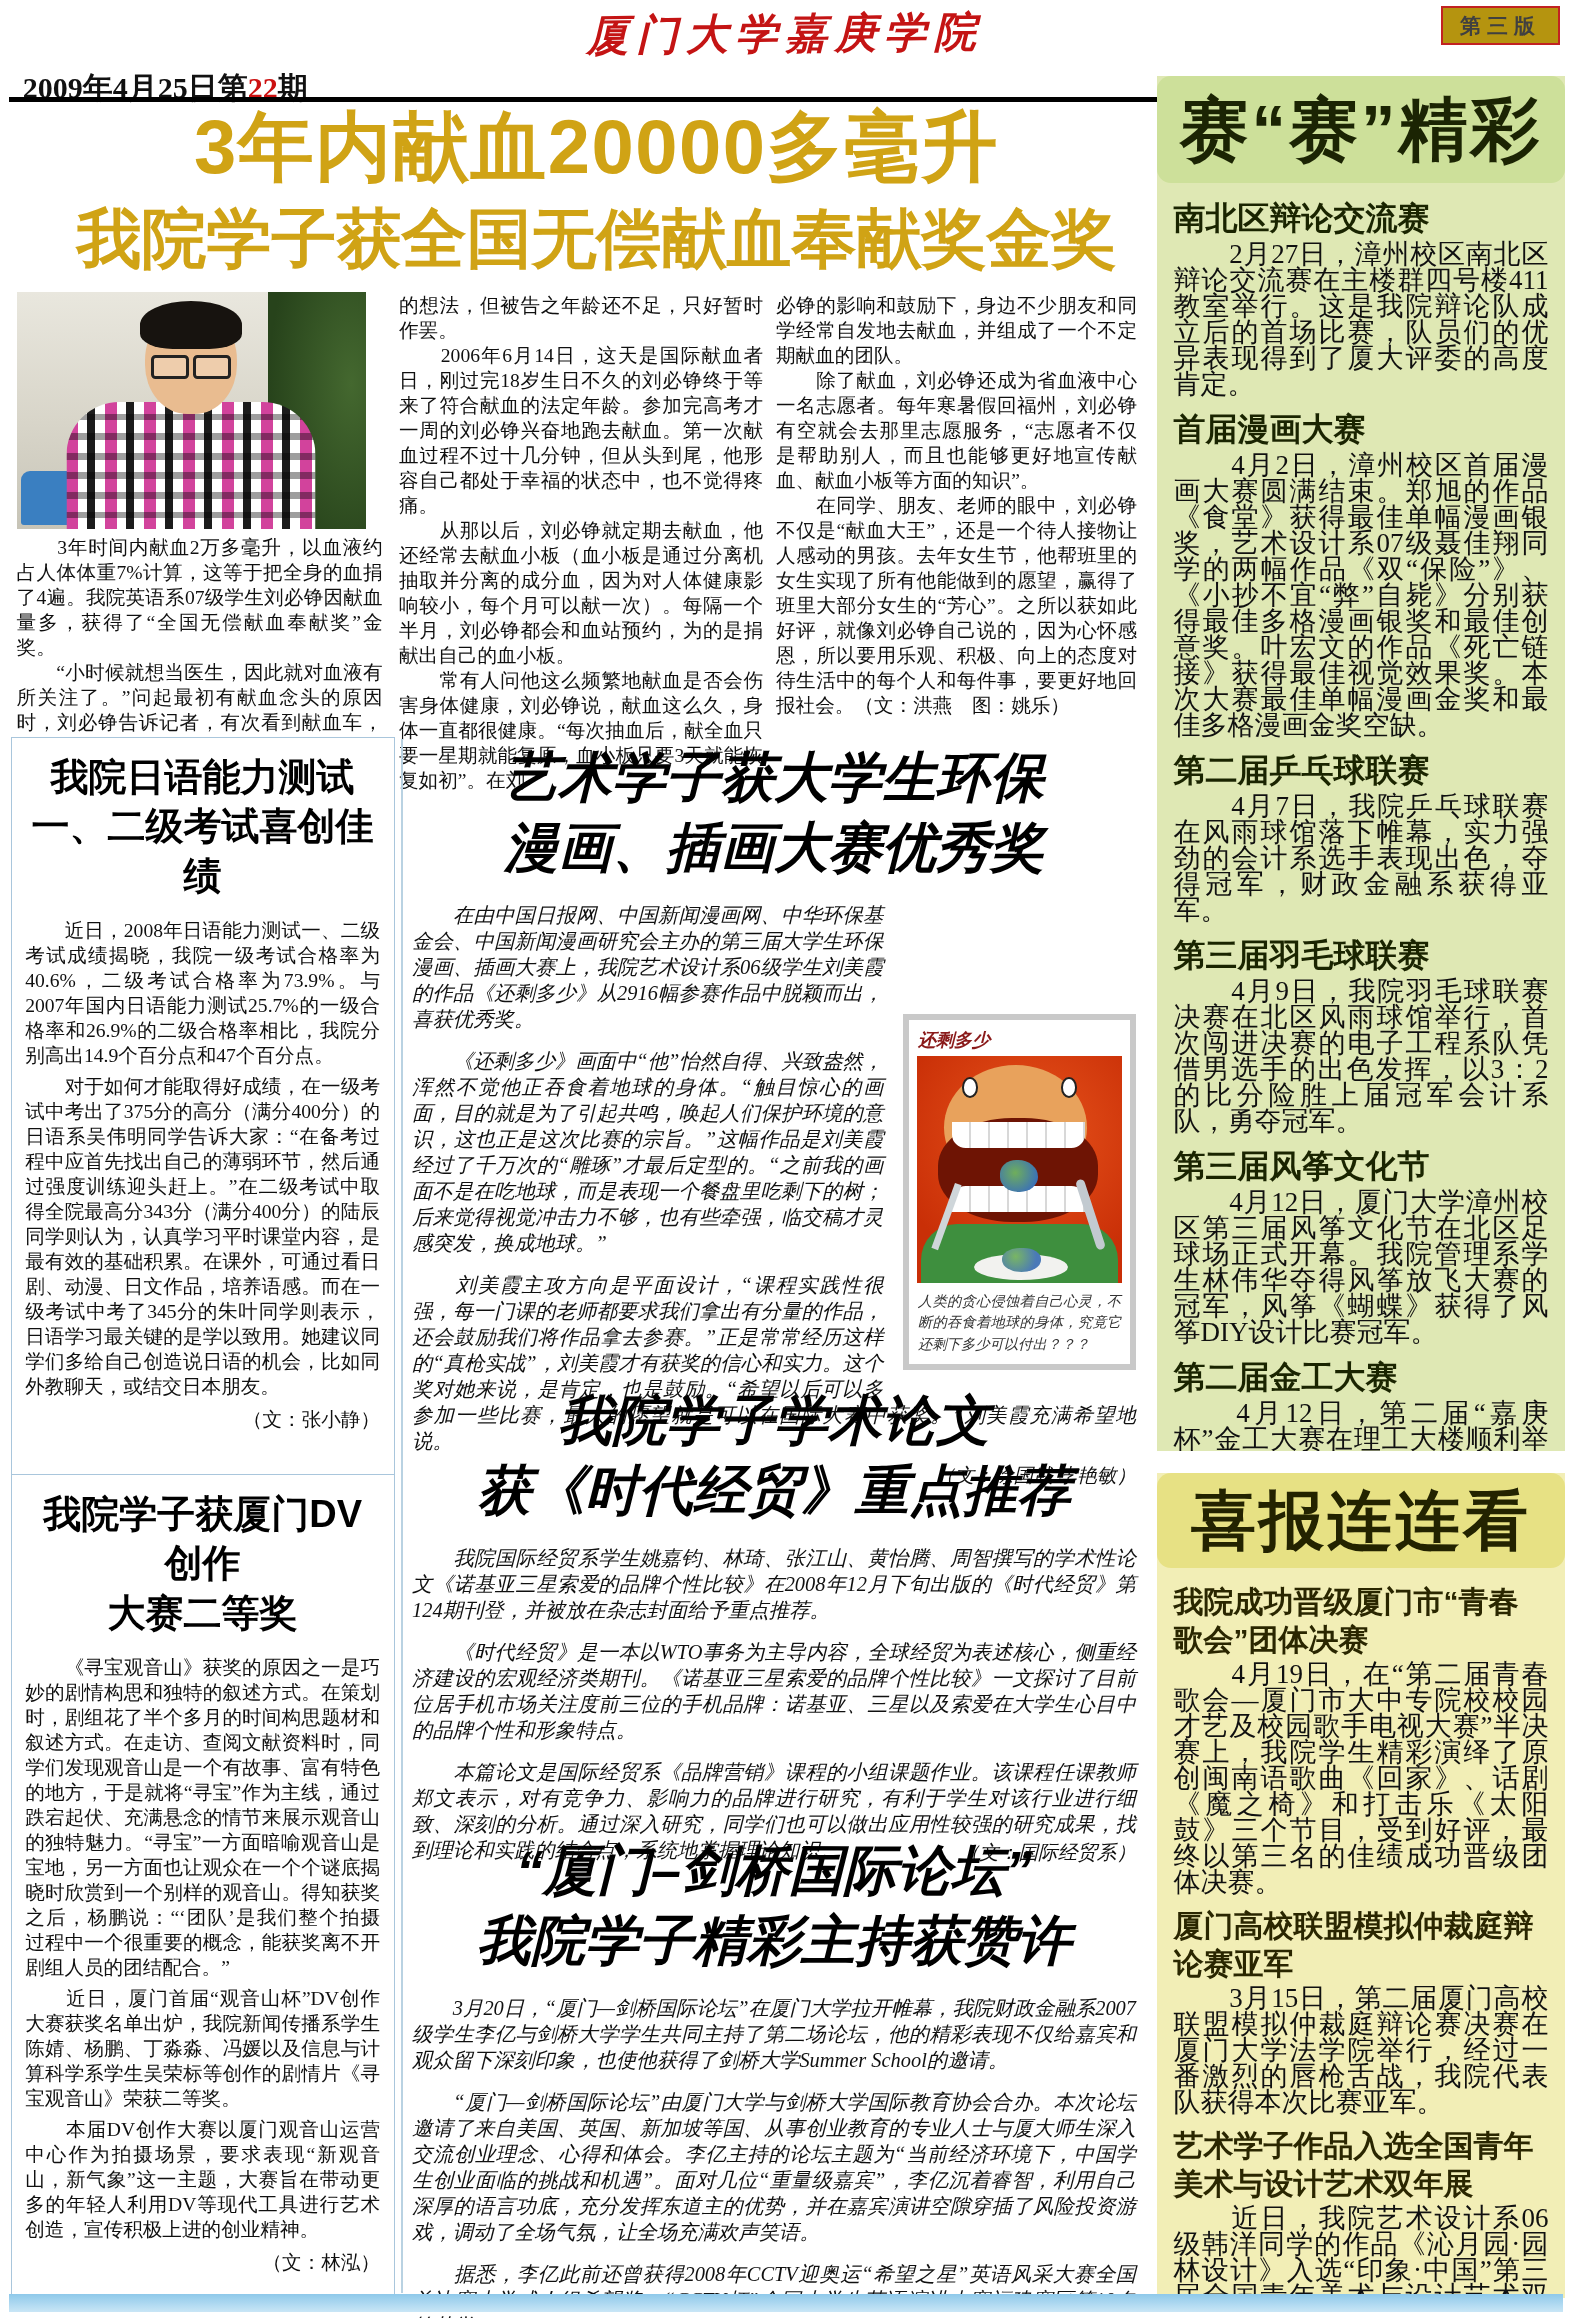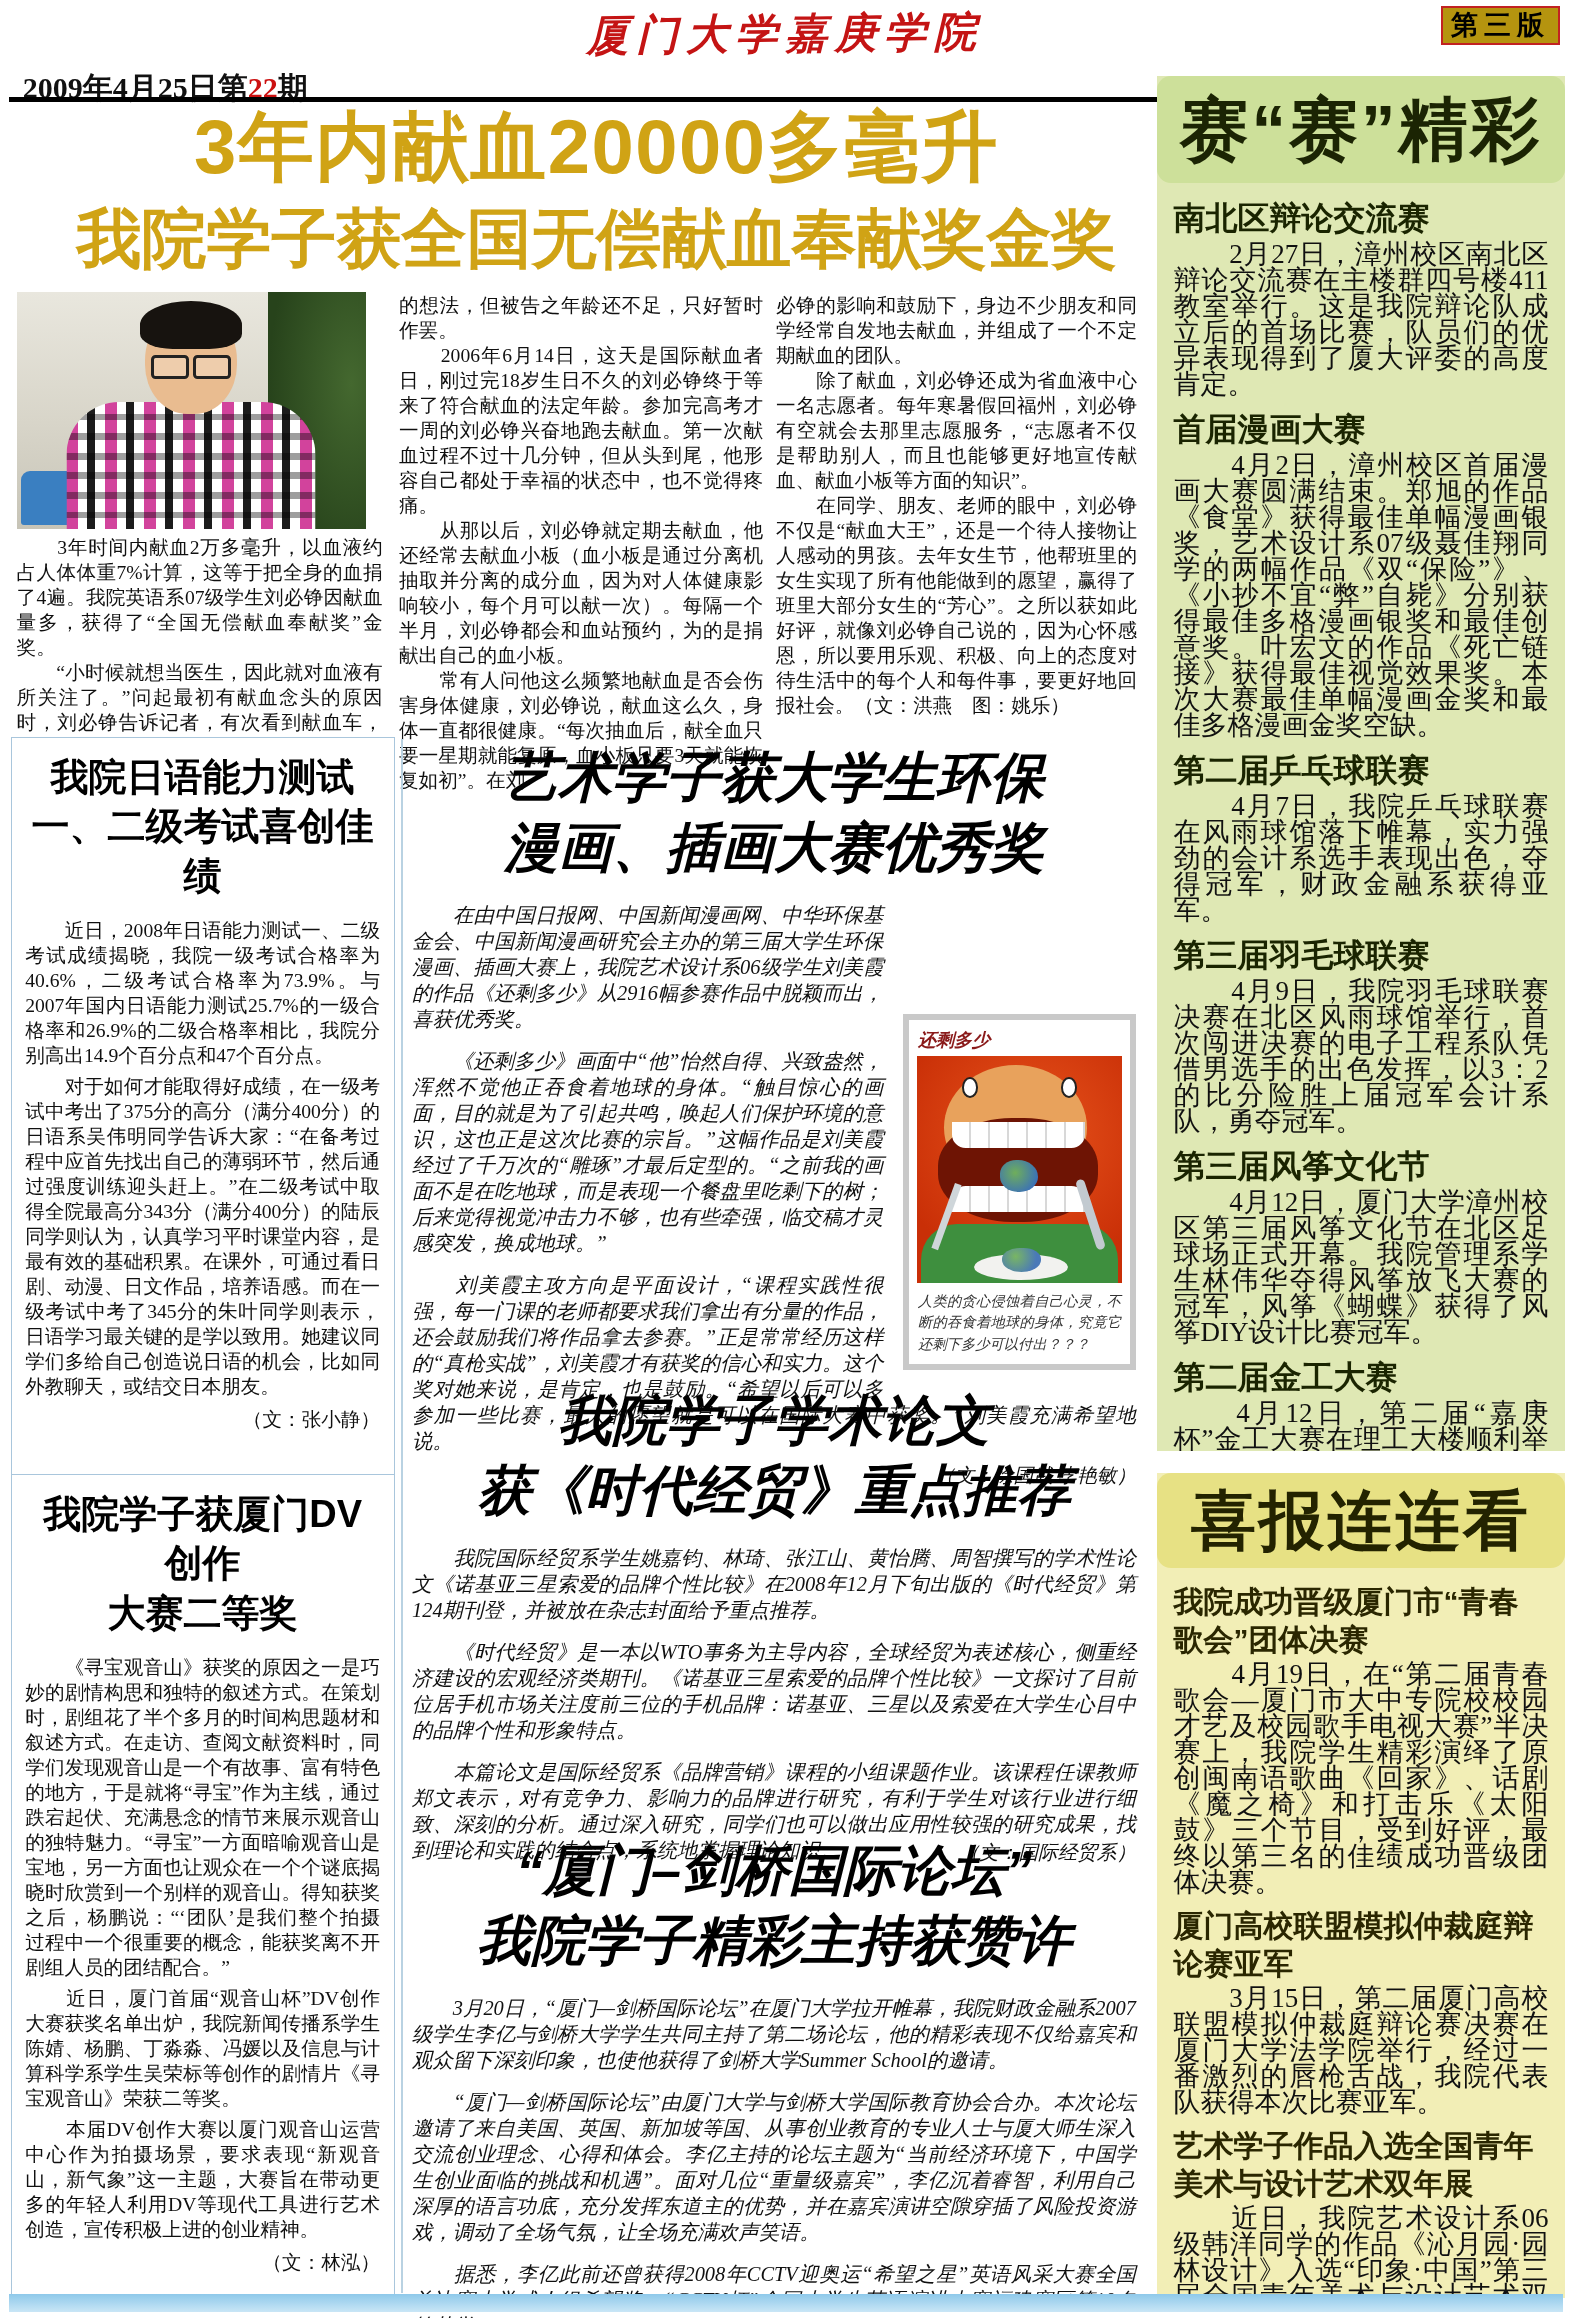--- a/index.html
+++ b/index.html
@@ -6,21 +6,21 @@
   .paper{position:relative;width:1572px;height:2319px;background:#ffffff;overflow:hidden;
          font-family:"Liberation Sans",sans-serif;color:#111;}
   
   .dateline{position:absolute;left:22.7px;top:68px;font-family:"Liberation Serif",serif;
             font-weight:bold;font-size:30px;white-space:nowrap;}
   .dateline .issue{color:#cc1111;}
   .masthead{position:absolute;left:468px;top:6px;width:634px;text-align:center;
             font-family:"DejaVu Serif",serif;font-style:italic;font-weight:bold;
             font-size:42px;color:#c41414;letter-spacing:7.6px;transform:rotate(-0.6deg);}
   .edition{position:absolute;right:12px;top:6px;width:115px;height:35px;background:#b5940f;
-           border:2.3px solid #c22222;color:#000000;font-weight:bold;font-size:27px;line-height:35px;
+           border:2.3px solid #c22222;color:#404040;font-weight:bold;font-size:21px;line-height:35px;
            text-align:center;letter-spacing:6px;}
   .toprule{position:absolute;left:9px;top:97px;width:1554px;height:4.5px;background:#000;}
   
   .lead-head{position:absolute;left:45px;top:104px;width:1103px;text-align:center;
              color:#d0a315;font-weight:800;line-height:1.12;}
   .lead-head .l1{font-size:76px;letter-spacing:1.5px;}
   .lead-head .l2{font-size:65px;margin-top:13.6px;}
   
   .photo{position:absolute;left:16.6px;top:292px;width:349px;height:237px;overflow:hidden;
          background:linear-gradient(180deg,#e9e7de 0%,#d8d5c9 55%,#c7c4b7 100%);}

